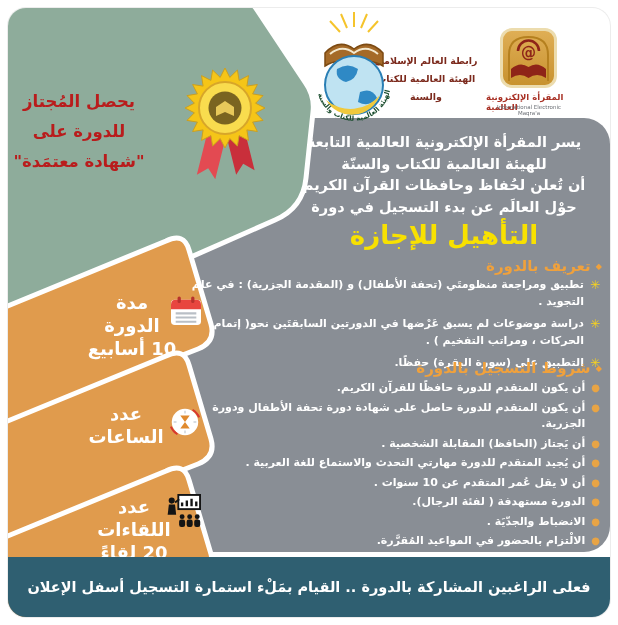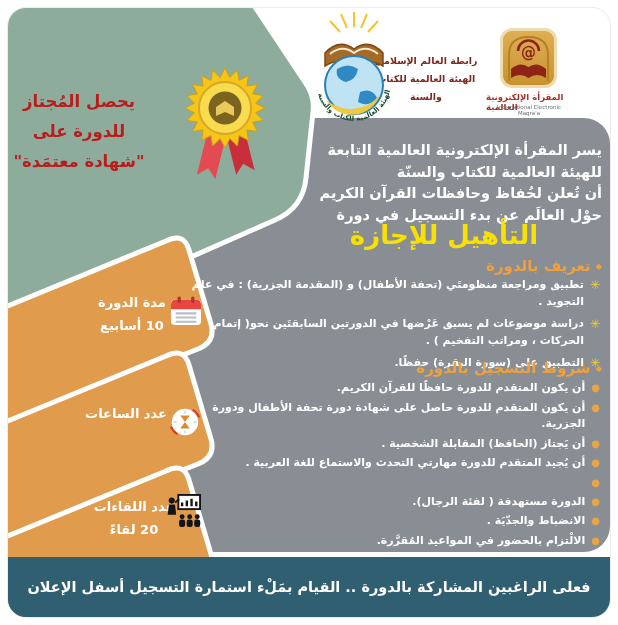--- a/index.html
+++ b/index.html
@@ -15,36 +15,36 @@
   .org-text{left:366px;top:44px;width:104px;text-align:center;color:#7c2a1d;font-size:9.5px;
             font-weight:bold;line-height:18px;z-index:2;direction:rtl;}
   .maqraa-logo{left:492px;top:20px;width:57px;height:60px;border-radius:12px;
                background:linear-gradient(#dfae55,#c8922f);border:3px solid #ecdcae;z-index:2;box-sizing:border-box;}
   .maqraa-ar{left:478px;top:84px;width:86px;text-align:left;color:#a93226;font-size:8.5px;font-weight:bold;z-index:2;direction:rtl;}
   .maqraa-en{left:478px;top:96px;width:86px;text-align:center;color:#6b6f75;font-size:5.5px;z-index:2;}
   
   .badge-text{left:0;top:79px;width:142px;text-align:center;color:#b91c1c;font-weight:bold;
               font-size:16.5px;line-height:30px;z-index:4;direction:rtl;}
   
-  .intro{left:278px;top:124px;width:316px;text-align:right;color:#fff;font-weight:bold;
-         font-size:14.5px;line-height:21.5px;z-index:4;direction:rtl;margin-top:8px;}
+  .intro{left:278px;top:124px;width:316px;text-align:center;color:#fff;font-weight:bold;
+         font-size:14.5px;line-height:21.5px;z-index:4;direction:rtl;}
   .big-title{left:278px;top:212px;width:316px;text-align:center;color:#F8E100;font-weight:bold;
              font-size:26px;z-index:4;direction:rtl;}
   
   .sec-heading{right:8px;width:300px;text-align:right;color:#F0A13C;font-weight:bold;font-size:15px;z-index:4;direction:rtl;}
   .sec-heading .mark{font-size:8px;vertical-align:2px;}
   .list{right:10px;width:412px;z-index:4;direction:rtl;}
   .item{display:flex;gap:6px;align-items:flex-start;color:#fff;font-size:11px;font-weight:bold;
         line-height:1.5;text-align:right;}
   .about .item{margin-bottom:6px;}
   .cond .item{margin-bottom:3px;}
   .sun{color:#F6D21F;font-size:12px;line-height:1.4;flex:0 0 auto;}
   .dot{color:#E8A445;font-size:10px;line-height:1.6;flex:0 0 auto;}
   
-  .stat-text{text-align:center;color:#fff;font-weight:bold;font-size:13px;line-height:23px;z-index:4;direction:rtl;width:92px;}
+  .stat-text{text-align:center;color:#fff;font-weight:bold;font-size:18px;line-height:23px;z-index:4;direction:rtl;width:92px;}
   .stat-icon{z-index:4;}
   
   .footer{left:0;top:549px;width:602px;height:60px;background:#2F5F71;z-index:5;
           display:flex;align-items:center;justify-content:center;color:#fff;font-weight:bold;
           font-size:14.5px;direction:rtl;text-align:center;padding:16px 14px;box-sizing:border-box;}
 </style>
 </head>
 <body>
 
 <div class="canvas">
@@ -160,20 +160,21 @@
     <div class="item">
       <span class="dot">●</span>
       <span>أن يَجتاز (الحافظ) المقابلة الشخصية .</span>
     </div>
     <div class="item">
       <span class="dot">●</span>
       <span>أن يُجيد المتقدم للدورة مهارتي التحدث والاستماع للغة العربية .</span>
     </div>
     <div class="item">
       <span class="dot">●</span>
+      <span>أن لا يقل عُمر المتقدم عن 10 سنوات .</span>
     </div>
     <div class="item">
       <span class="dot">●</span>
       <span>الدورة مستهدفة ( لفئة الرجال).</span>
     </div>
     <div class="item">
       <span class="dot">●</span>
       <span>الانضباط والجدّيَة .</span>
     </div>
     <div class="item">

